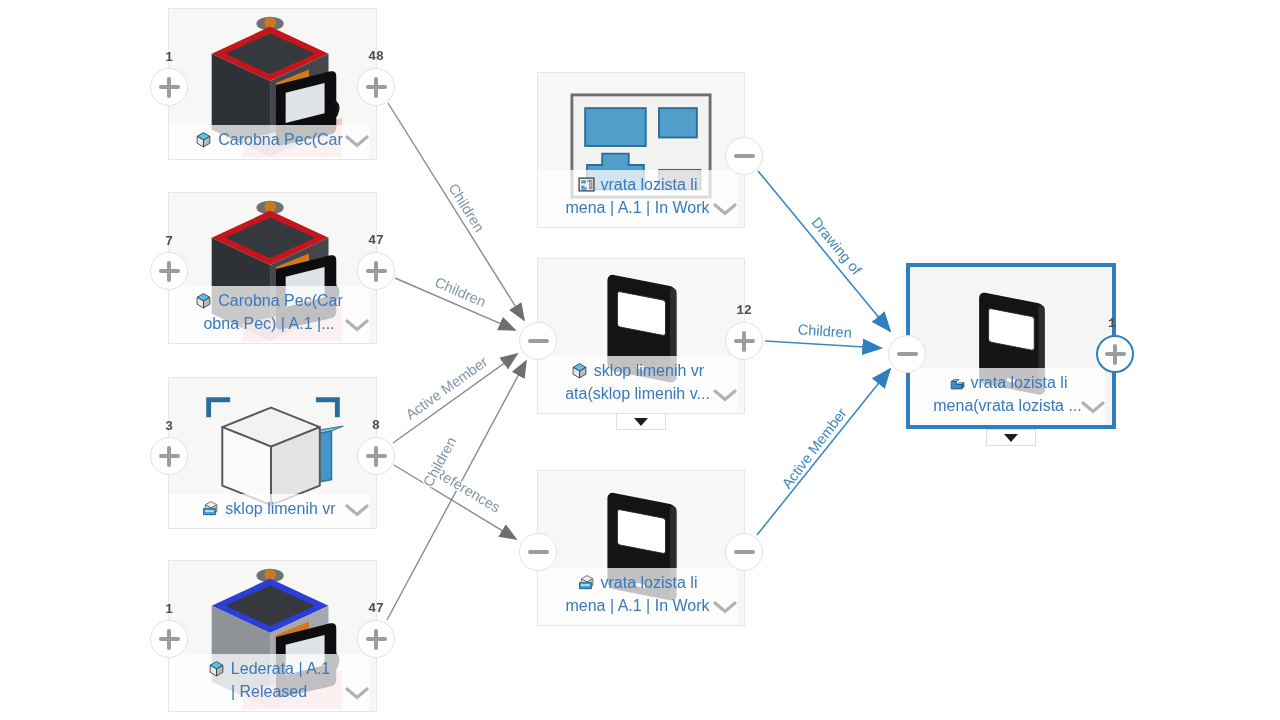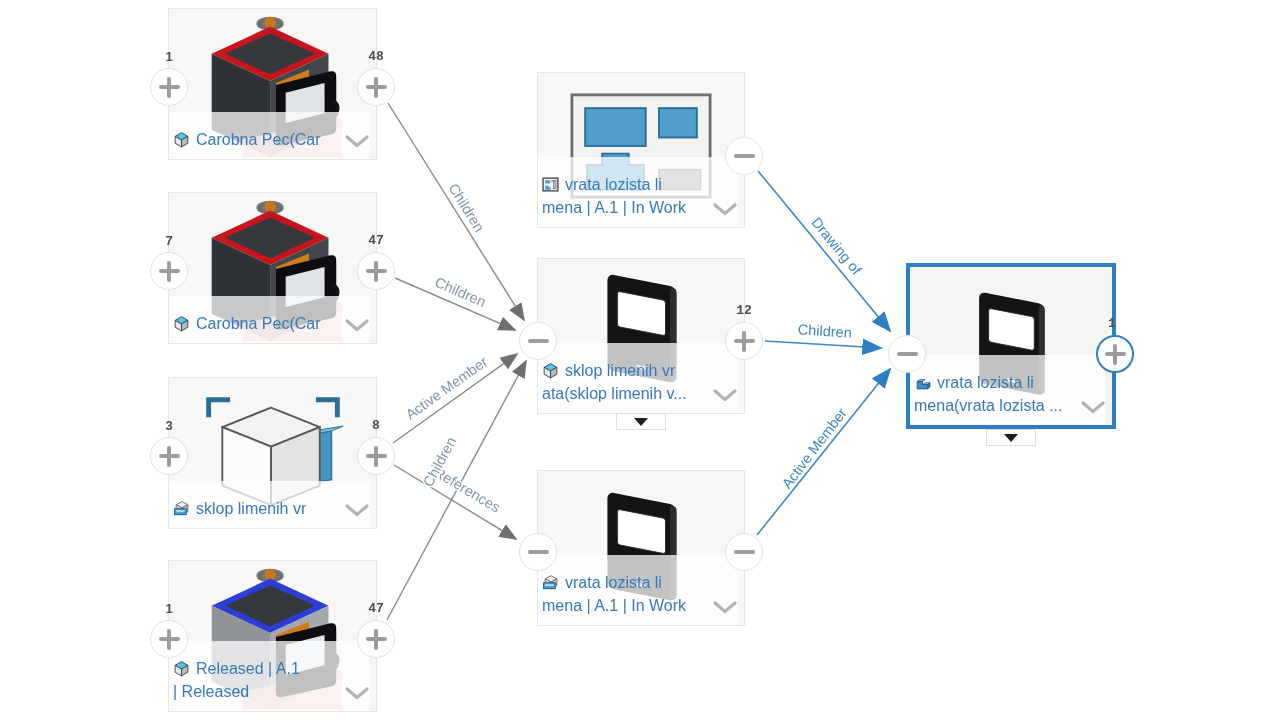--- a/index.html
+++ b/index.html
@@ -12,22 +12,22 @@
   svg.edges text.bl{fill:#3f86c1;}
   line.eg{stroke:#8a8a8a;stroke-width:1.4;}
   line.eb{stroke:#3d88c4;stroke-width:1.6;}
 
   .card{position:absolute;width:209px;height:152px;background:#f7f7f6;
         border:1px solid #e8e6e4;box-sizing:border-box;z-index:2;}
   .card.mid{width:208px;height:156px;}
   .card.selected{width:210px;height:166px;border:4px solid #2e7fc2;background:#f5f5f4;}
   .thumb{position:absolute;left:0;top:0;right:0;bottom:0;display:flex;
          justify-content:center;align-items:flex-start;overflow:hidden;}
-  .label{position:absolute;left:0;right:7px;bottom:0;z-index:2;padding:16px 4px 8px;
-         background:rgba(255,255,255,0.74);color:#3779ba;
+  .label{position:absolute;left:0;right:7px;bottom:0;z-index:2;padding:3px 4px 8px;
+         background:rgba(255,255,255,0.74);text-align:center;color:#3779ba;
          font-size:16px;line-height:23px;}
   .label .ln{display:block;white-space:nowrap;}
   .ticon{display:inline-block;vertical-align:-3px;margin-right:6px;}
   .chev{position:absolute;right:7px;bottom:11px;z-index:3;cursor:pointer;}
 
   .pm{position:absolute;width:38px;height:38px;border-radius:50%;background:#fff;
       border:1px solid #e2e2e2;box-sizing:border-box;padding:0;z-index:4;cursor:pointer;}
   .pm::before{content:"";position:absolute;left:50%;top:50%;width:21px;height:4px;
       margin:-2px 0 0 -10.5px;background:#9c9c9c;border-radius:2px;}
   .pm.plus::after{content:"";position:absolute;left:50%;top:50%;width:4px;height:21px;
@@ -178,20 +178,21 @@
   <div class="card" style="left:168px;top:192px;--btn:59px;">
     <div class="thumb">
       <svg class="stove-red" width="146" height="146" style="margin-top:2px">
           <use href="#sym-stove"></use>
         </svg>
     </div>
     <div class="label">
       <span class="ln"><svg class="ticon" width="17" height="17">
             <use href="#sym-icon-part"></use>
           </svg><span>Carobna Pec(Car</span></span>
+      <span class="ln">obna Pec) | A.1 |...</span>
     </div>
     <svg class="chev" width="24" height="13">
         <use href="#sym-chevron"></use>
       </svg>
     <div class="count cl">7</div>
     <div class="count cr">47</div>
     <button class="pm left plus"></button>
     <button class="pm right plus"></button>
   </div>
 
@@ -217,21 +218,21 @@
 
   <div class="card" style="left:168px;top:560px;--btn:59px;">
     <div class="thumb">
       <svg class="stove-blue" width="146" height="146" style="margin-top:2px">
           <use href="#sym-stove"></use>
         </svg>
     </div>
     <div class="label">
       <span class="ln"><svg class="ticon" width="17" height="17">
             <use href="#sym-icon-part"></use>
-          </svg><span>Released | A.1</span></span>
+          </svg><span>Lederata | A.1</span></span>
       <span class="ln">| Released</span>
     </div>
     <svg class="chev" width="24" height="13">
         <use href="#sym-chevron"></use>
       </svg>
     <div class="count cl">1</div>
     <div class="count cr">47</div>
     <button class="pm left plus"></button>
     <button class="pm right plus"></button>
   </div>

